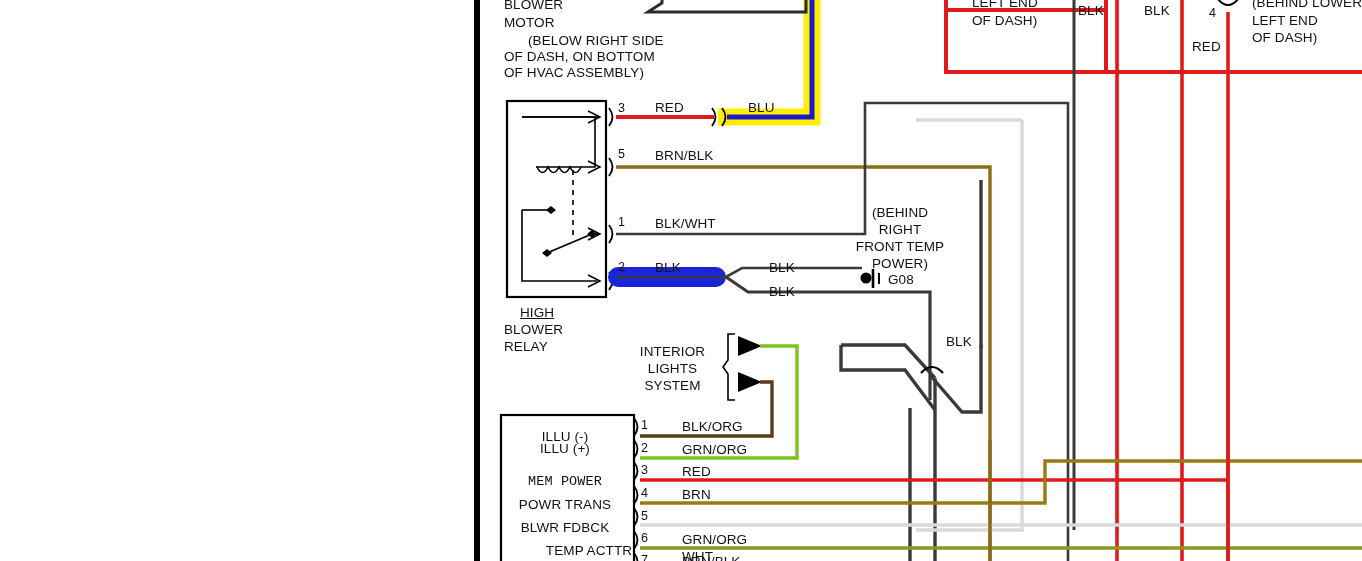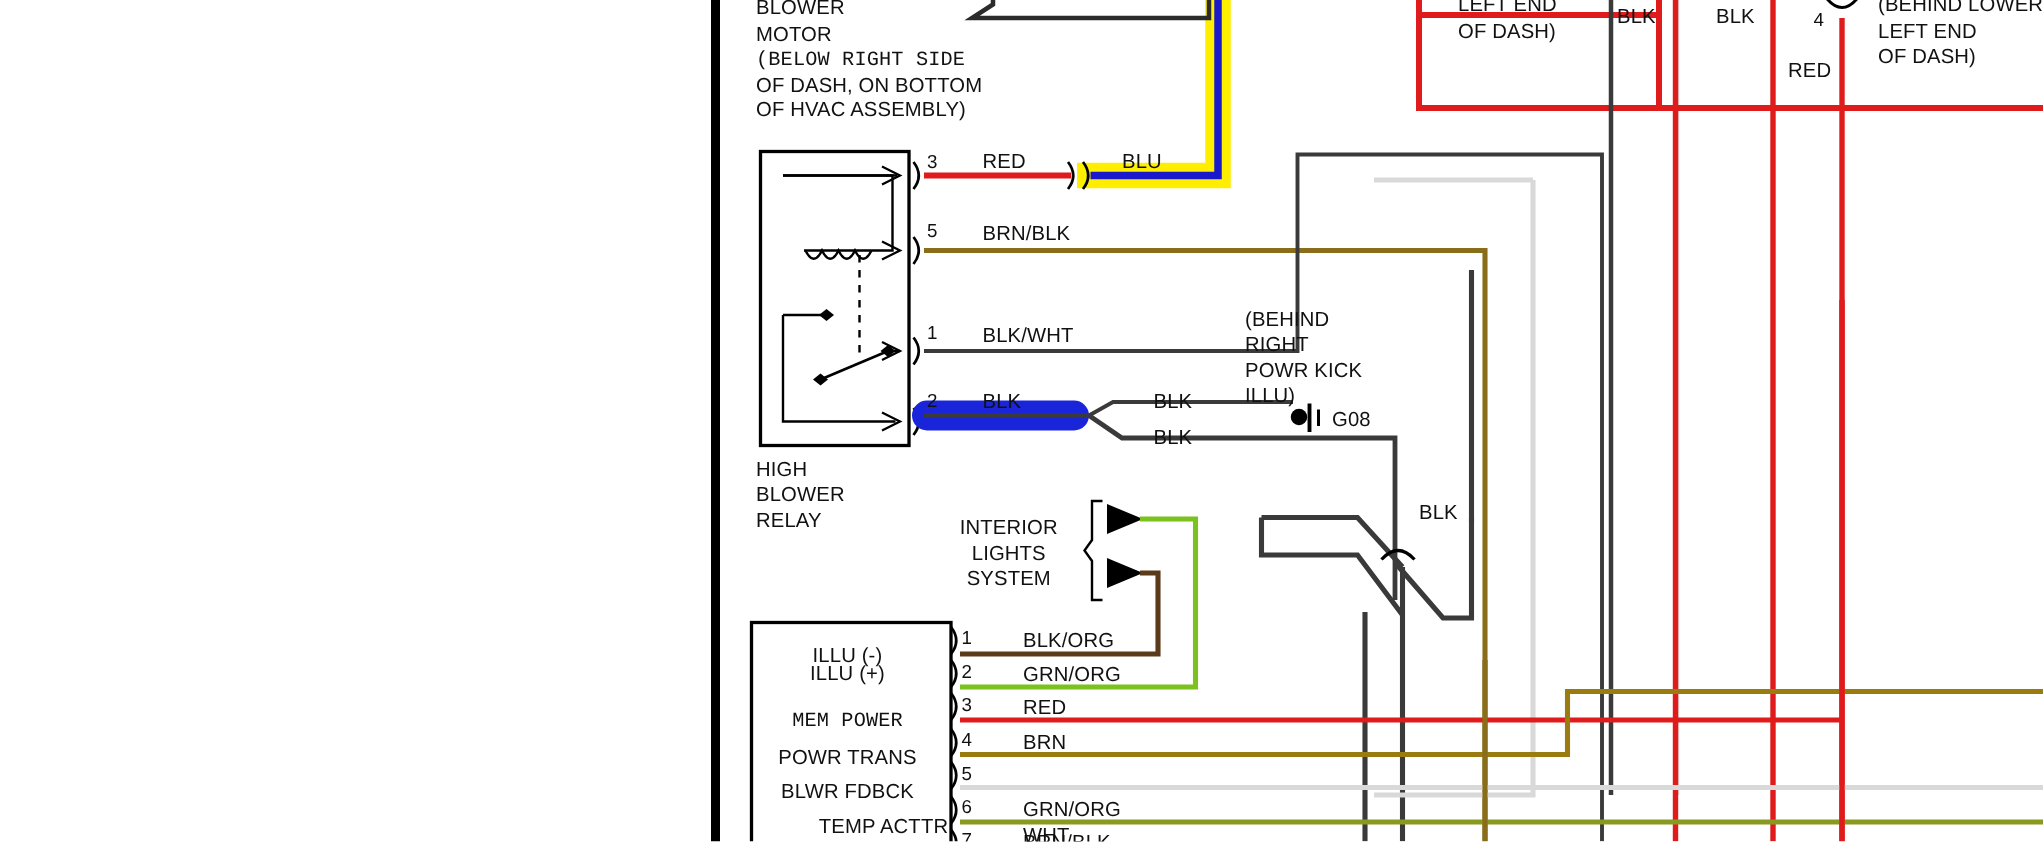--- a/index.html
+++ b/index.html
@@ -1,21 +1,21 @@
 <!DOCTYPE html>
 <html><head>
 <meta charset="utf-8">
 <style>
   html,body{margin:0;padding:0;background:#ffffff;}
   body{width:1362px;height:561px;overflow:hidden;font-family:"Liberation Sans",sans-serif;}
   #stage{position:relative;width:1362px;height:561px;background:#ffffff;}
   svg#wires{position:absolute;left:0;top:0;width:1362px;height:561px;}
   .lbl{position:absolute;font-family:"Liberation Sans",sans-serif;font-size:13.5px;color:#111111;
        white-space:pre;line-height:17.5px;letter-spacing:0.1px;}
-  .lbl.c{}
+  .lbl.c{text-align:center;}
   .lbl.r{text-align:center;}
   .pin{position:absolute;font-size:12.5px;color:#111;font-family:"Liberation Sans",sans-serif;}
 </style>
 </head>
 <body>
 
 <div id="stage">
 
   <svg id="wires" viewBox="0 0 1362 561" xmlns="http://www.w3.org/2000/svg">
 
@@ -118,48 +118,48 @@
 
     <path d="M 640 548 L 1362 548" fill="none" stroke="#8a9a20" stroke-width="3.4"></path>
 
     <line x1="990" y1="440" x2="990" y2="561" stroke="#8a6d1a" stroke-width="3.4"></line>
     <line x1="1228" y1="200" x2="1228" y2="561" stroke="#e01b1b" stroke-width="3.6"></line>
 
   </svg>
 
   <div class="lbl" style="left:504px;top:-4px;">BLOWER</div>
   <div class="lbl" style="left:504px;top:14px;">MOTOR</div>
-  <div class="lbl" style="left:504px;top:32px;font-family:Liberation Mono, monospace;">(BELOW RIGHT SIDE</div>
+  <div class="lbl" style="left:528px;top:32px;">(BELOW RIGHT SIDE</div>
   <div class="lbl" style="left:504px;top:48px;">OF DASH, ON BOTTOM</div>
   <div class="lbl" style="left:504px;top:64px;">OF HVAC ASSEMBLY)</div>
 
   <div class="pin" style="left:618px;top:101px;">3</div>
   <div class="lbl" style="left:655px;top:99px;">RED</div>
   <div class="lbl" style="left:748px;top:99px;">BLU</div>
 
   <div class="pin" style="left:618px;top:147px;">5</div>
   <div class="lbl" style="left:655px;top:147px;">BRN/BLK</div>
 
   <div class="pin" style="left:618px;top:215px;">1</div>
   <div class="lbl" style="left:655px;top:215px;">BLK/WHT</div>
 
   <div class="pin" style="left:618px;top:260px;">2</div>
   <div class="lbl" style="left:655px;top:259px;">BLK</div>
   <div class="lbl" style="left:769px;top:259px;">BLK</div>
   <div class="lbl" style="left:769px;top:283px;">BLK</div>
   <div class="lbl" style="left:946px;top:333px;">BLK</div>
 
-  <div class="lbl" style="left:504px;top:304px;">HIGH</div>
+  <div class="lbl" style="left:520px;top:304px;text-decoration:underline;">HIGH</div>
   <div class="lbl" style="left:504px;top:321px;">BLOWER</div>
   <div class="lbl" style="left:504px;top:338px;">RELAY</div>
 
   <div class="lbl c" style="left:830px;top:204px;width:140px;">(BEHIND</div>
   <div class="lbl c" style="left:830px;top:221px;width:140px;">RIGHT</div>
-  <div class="lbl c" style="left:830px;top:238px;width:140px;">POWR KICK</div>
-  <div class="lbl c" style="left:830px;top:255px;width:140px;">ILLU)</div>
+  <div class="lbl c" style="left:830px;top:238px;width:140px;">FRONT TEMP</div>
+  <div class="lbl c" style="left:830px;top:255px;width:140px;">POWER)</div>
   <div class="lbl" style="left:888px;top:271px;">G08</div>
 
   <div class="lbl r" style="left:620px;top:343px;width:105px;">INTERIOR</div>
   <div class="lbl r" style="left:620px;top:360px;width:105px;">LIGHTS</div>
   <div class="lbl r" style="left:620px;top:377px;width:105px;">SYSTEM</div>
 
   <div class="lbl" style="left:972px;top:-6px;">LEFT END</div>
   <div class="lbl" style="left:972px;top:12px;">OF DASH)</div>
 
   <div class="lbl" style="left:1078px;top:2px;">BLK</div>

